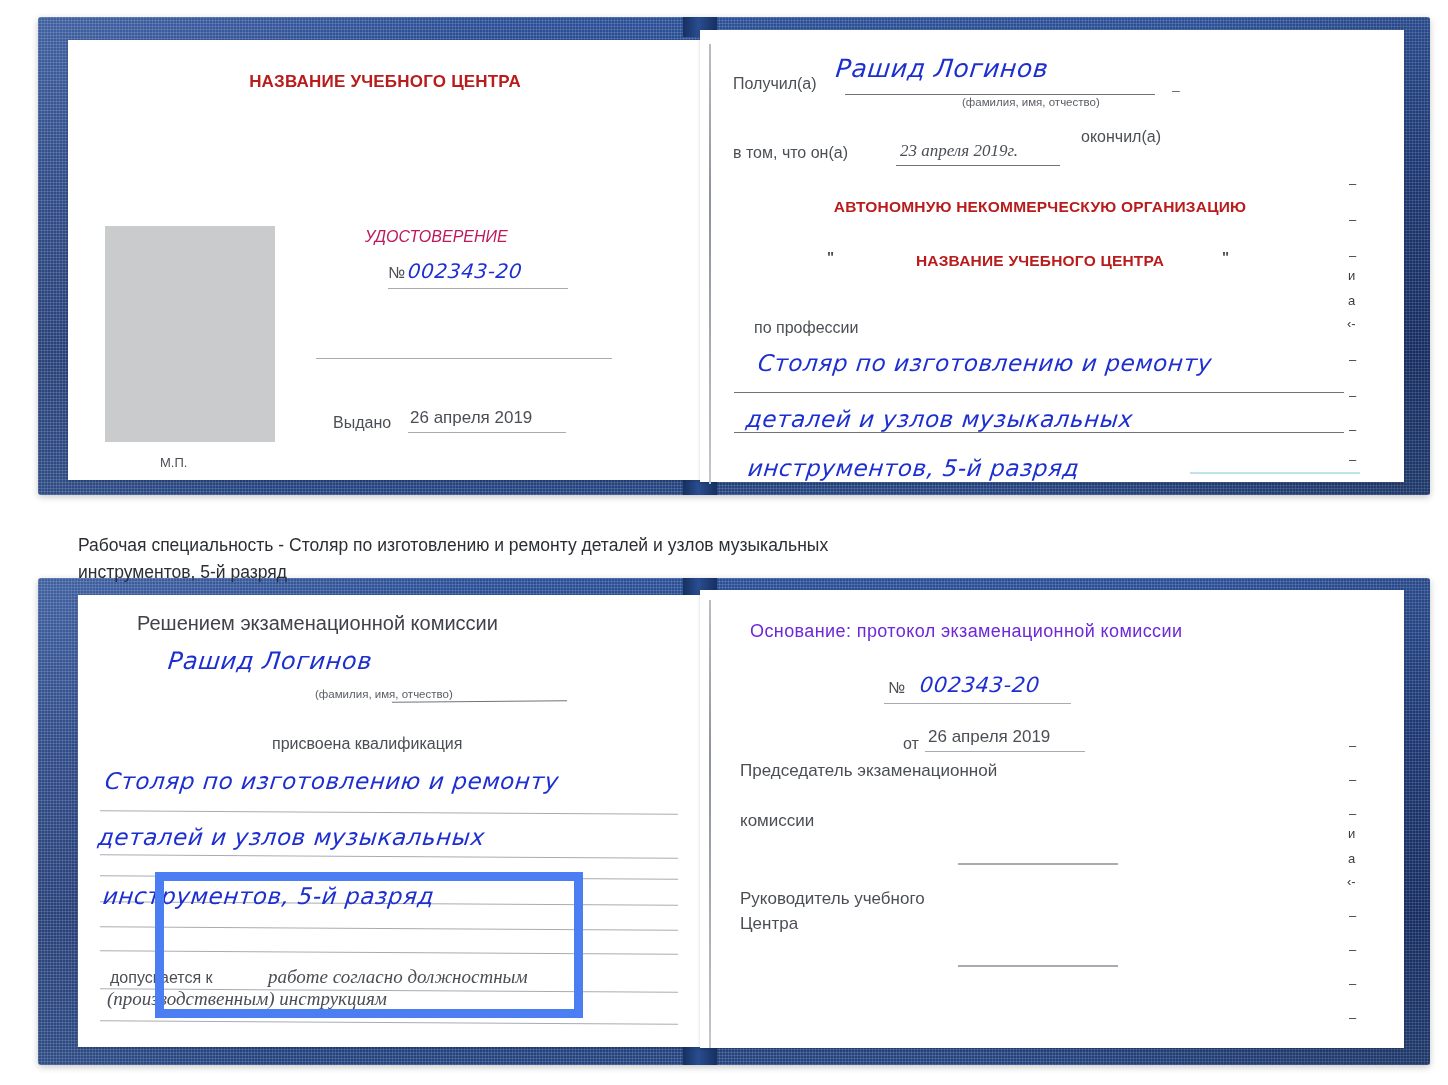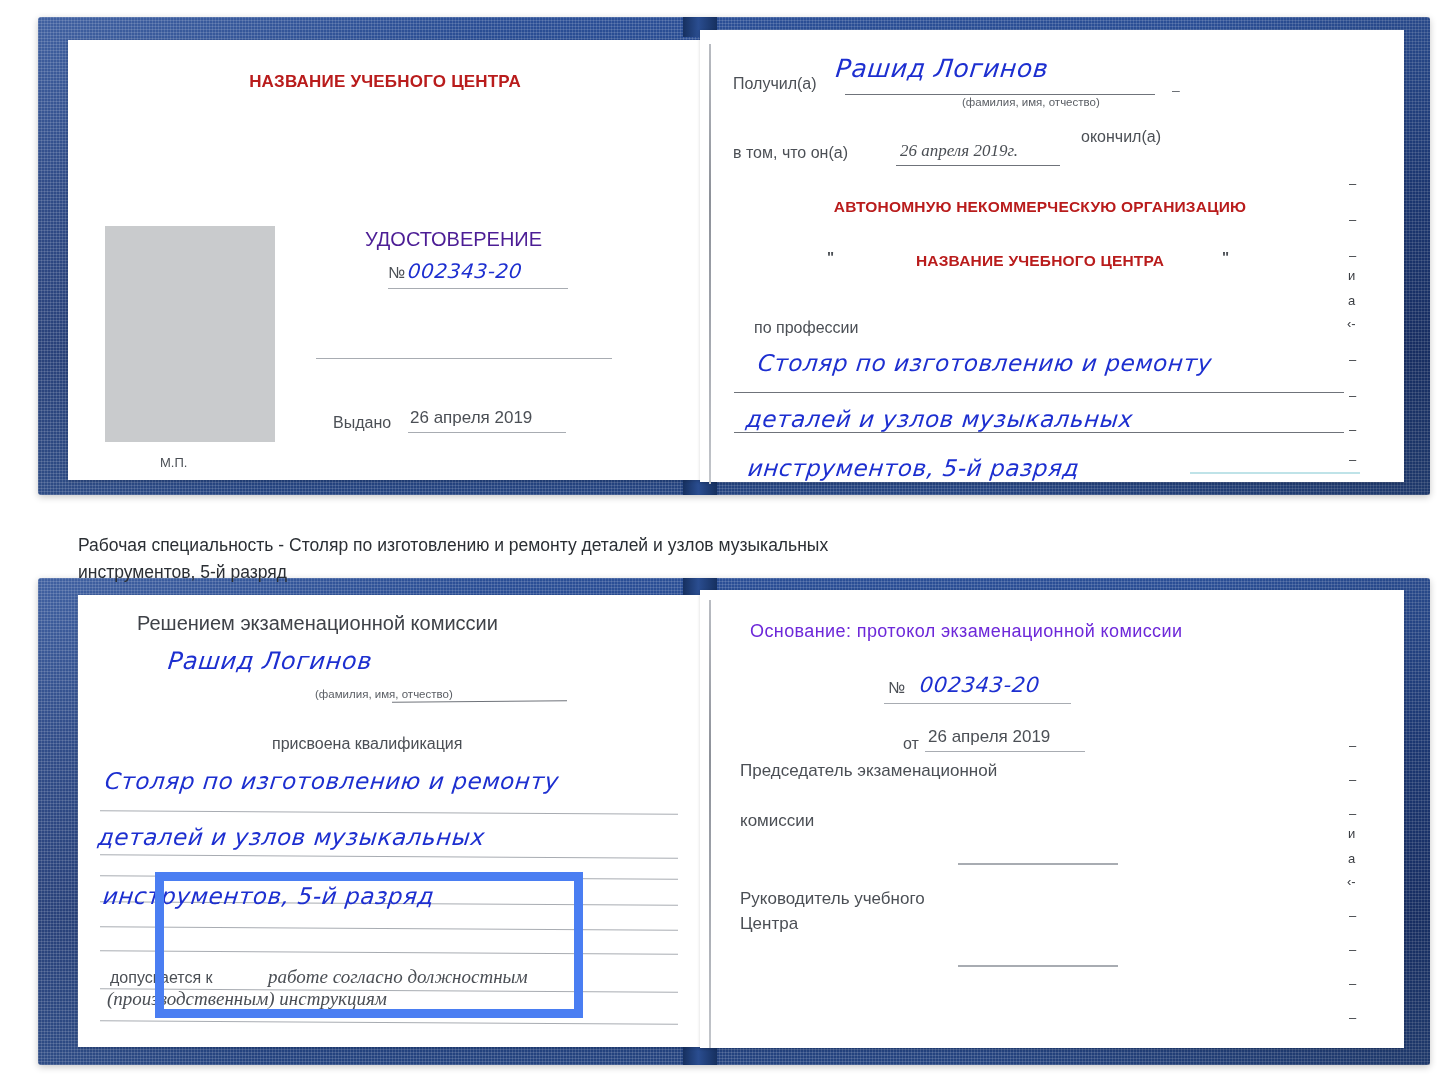--- a/index.html
+++ b/index.html
@@ -153,42 +153,42 @@
 
   <div class="sheet left" style="left:68px; top:40px; width:640px; height:440px;"></div>
 
   <div class="sheet right" style="left:700px; top:30px; width:704px; height:452px;"></div>
   <div class="fold" style="left:709px; top:44px; height:440px;"></div>
 
   <div class="t center-title" style="left:140px; top:72px; width:490px; font-size:17px;">НАЗВАНИЕ УЧЕБНОГО ЦЕНТРА</div>
 
   <div class="photo-box" style="left:105px; top:226px; width:170px; height:216px;"></div>
 
-  <div class="t" style="left:365px; top:228px; font-size:20px; color:#4c1d95;">УДОСТОВЕРЕНИЕ</div>
+  <div class="t" style="left:365px; top:228px; font-size:16px; color:#be185d;font-style:italic;">УДОСТОВЕРЕНИЕ</div>
 
   <div class="t" style="left:388px; top:264px; font-size:16px;">№</div>
   <div class="t hand" style="left:408px; top:259px; font-size:20px;">002343-20</div>
   <div class="rule" style="left:388px; top:288px; width:180px;"></div>
 
   <div class="rule" style="left:316px; top:358px; width:296px;"></div>
 
   <div class="t" style="left:333px; top:414px; font-size:16px;">Выдано</div>
   <div class="t" style="left:410px; top:408px; font-size:17px; color:#4b4f55;">26 апреля 2019</div>
   <div class="rule" style="left:408px; top:432px; width:158px;"></div>
 
   <div class="t" style="left:160px; top:455px; font-size:13px;">М.П.</div>
 
   <div class="t" style="left:733px; top:75px; font-size:16px;text-align:right;">Получил(а)</div>
   <div class="t hand" style="left:836px; top:54px; font-size:25px;">Рашид Логинов</div>
   <div class="rule dark" style="left:845px; top:94px; width:310px;"></div>
   <div class="t small-caption" style="left:962px; top:96px;">(фамилия, имя, отчество)</div>
   <div class="t" style="left:1172px; top:82px; font-size:14px; color:#6c7076;">–</div>
 
   <div class="t" style="left:733px; top:144px; font-size:16px;">в том, что он(а)</div>
-  <div class="t ital-serif" style="left:900px; top:141px; font-size:17px;">26 апреля 2019г.</div>
+  <div class="t ital-serif" style="left:900px; top:141px; font-size:17px;">23 апреля 2019г.</div>
   <div class="rule dark" style="left:896px; top:165px; width:164px;"></div>
   <div class="t" style="left:1081px; top:128px; font-size:16px;">окончил(а)</div>
 
   <div class="t center-title" style="left:740px; top:198px; width:600px; font-size:15.5px;">АВТОНОМНУЮ НЕКОММЕРЧЕСКУЮ ОРГАНИЗАЦИЮ</div>
   <div class="t" style="left:827px; top:248px; font-size:15px; font-weight:bold;">"</div>
   <div class="t center-title" style="left:740px; top:252px; width:600px; font-size:15.5px;">НАЗВАНИЕ УЧЕБНОГО ЦЕНТРА</div>
   <div class="t" style="left:1222px; top:248px; font-size:15px; font-weight:bold;">"</div>
 
   <div class="t" style="left:754px; top:319px; font-size:16px;">по профессии</div>
 

